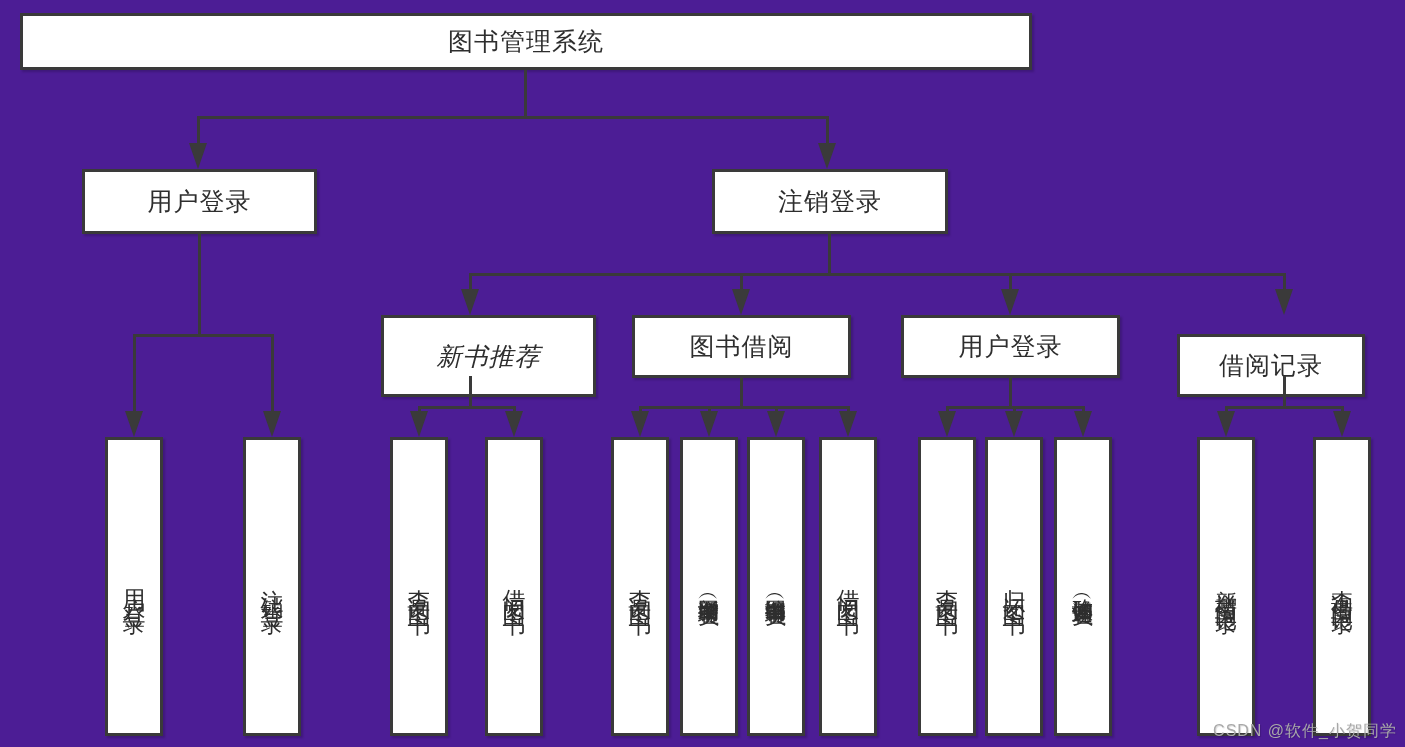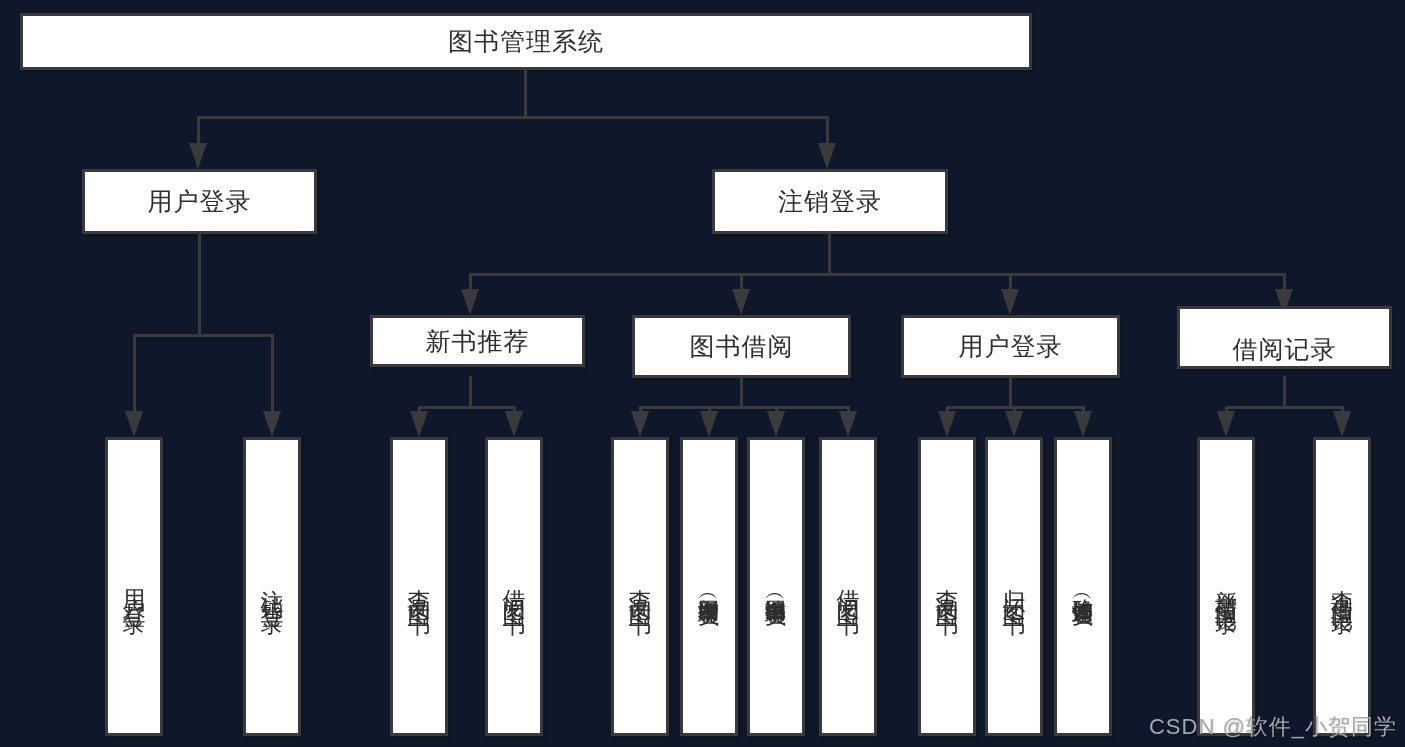--- a/index.html
+++ b/index.html
@@ -1,19 +1,19 @@
 <!DOCTYPE html>
 <html><head>
 <meta charset="utf-8">
 <style>
   html,body{margin:0;padding:0;background:#ffffff;}
   #canvas{
     position:relative;
     width:1405px;height:747px;
-    background:#0f172a;
+    background:#4c1d95;
     font-family:"Liberation Sans","DejaVu Sans",sans-serif;
     overflow:hidden;
   }
   .node{
     position:absolute;
     box-sizing:border-box;
     background:#ffffff;
     border:3px solid #3a3a3a;
     display:flex;align-items:center;justify-content:center;
     box-shadow:2px 2px 2px rgba(0,0,0,0.18);
@@ -37,21 +37,21 @@
   .hline{height:3px;}
   .arrow{
     position:absolute;width:0;height:0;
     border-left:9px solid transparent;
     border-right:9px solid transparent;
     border-top:26px solid #3a3a3a;
   }
   .leaf{width:58px;height:299px;top:437px;}
   #watermark{
     position:absolute;right:8px;bottom:5px;
-    font-size:22px;color:#a8a8a8;letter-spacing:1px;
+    font-size:16px;color:#a8a8a8;letter-spacing:1px;
     text-shadow:1px 1px 1px rgba(0,0,0,0.15);
     z-index:5;white-space:nowrap;
   }
 </style>
 </head>
 <body>
 
 <div id="canvas">
 
   <div class="node" style="left:20px;top:13px;width:1012px;height:57px;">
@@ -83,30 +83,30 @@
   <div class="hline" style="left:469px;top:273px;width:817px;"></div>
   <div class="vline" style="left:469px;top:273px;height:18px;"></div>
   <div class="arrow" style="left:461px;top:289px;"></div>
   <div class="vline" style="left:740px;top:273px;height:18px;"></div>
   <div class="arrow" style="left:732px;top:289px;"></div>
   <div class="vline" style="left:1009px;top:273px;height:18px;"></div>
   <div class="arrow" style="left:1001px;top:289px;"></div>
   <div class="vline" style="left:1283px;top:273px;height:18px;"></div>
   <div class="arrow" style="left:1275px;top:289px;"></div>
 
-  <div class="node" style="left:370px;top:315px;width:215px;height:52px;">
+  <div class="node" style="left:381px;top:315px;width:215px;height:82px;font-style:italic;">
     <span class="hlabel">新书推荐</span>
   </div>
   <div class="node" style="left:632px;top:315px;width:219px;height:63px;">
     <span class="hlabel">图书借阅</span>
   </div>
   <div class="node" style="left:901px;top:315px;width:219px;height:63px;">
     <span class="hlabel">用户登录</span>
   </div>
-  <div class="node" style="left:1177px;top:306px;width:215px;height:63px;align-items:flex-end;">
+  <div class="node" style="left:1177px;top:334px;width:188px;height:63px;">
     <span class="hlabel">借阅记录</span>
   </div>
 
   <div class="vline" style="left:469px;top:376px;height:32px;"></div>
   <div class="hline" style="left:418px;top:406px;width:98px;"></div>
   <div class="vline" style="left:418px;top:406px;height:8px;"></div>
   <div class="arrow" style="left:410px;top:411px;"></div>
   <div class="vline" style="left:513px;top:406px;height:8px;"></div>
   <div class="arrow" style="left:505px;top:411px;"></div>
 

